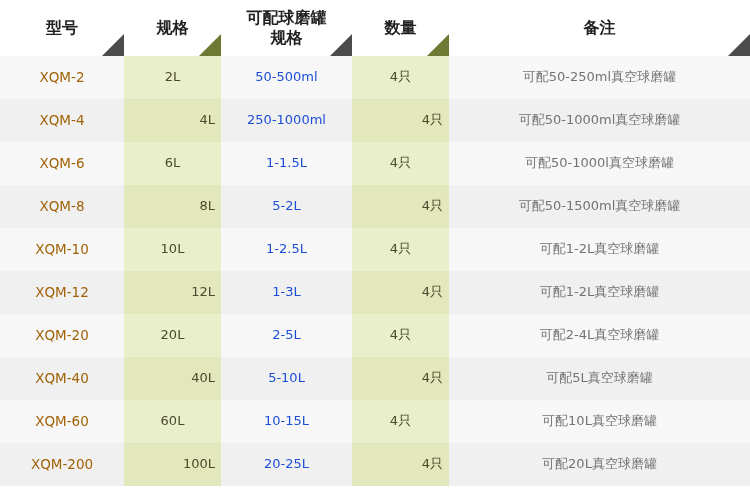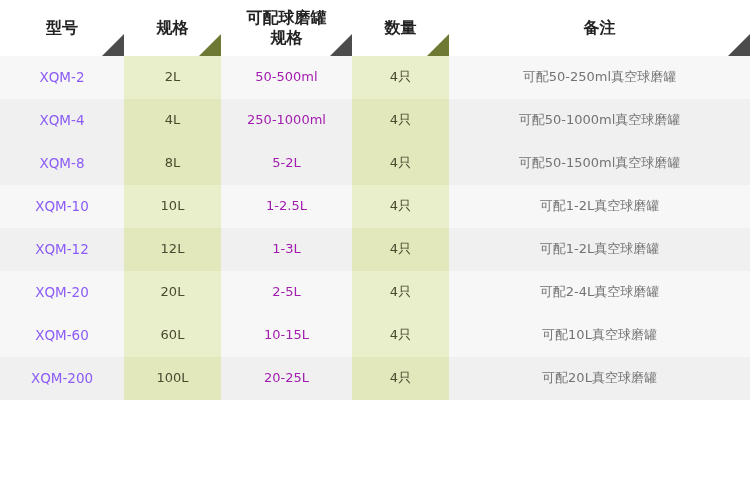--- a/index.html
+++ b/index.html
@@ -51,35 +51,35 @@
     border-width: 0 0 22px 22px;
     border-color: transparent transparent #4c4c4c transparent;
   }
   th.notch-olive::after {
     border-color: transparent transparent #6e7a33 transparent;
   }
 
   .spec-table td {
     height: 43px;
     font-size: 13px;
-    color: #a21caf;
+    color: #1d4ed8;
     text-align: center;
     vertical-align: middle;
     padding: 0 6px;
     line-height: 1.3;
   }
 
   tbody tr.odd  td { background: #f7f7f7; }
   tbody tr.even td { background: #f0f0f0; }
 
   
   tbody tr.odd  td.hl { background: #e9eecb; }
-  tbody tr.even td.hl { background: #e2e8bc; }
+  tbody tr.even td.hl { background: #e2e8bc; text-align: right; }
 
-  td.model  { color: #8b5cf6; font-size: 13.5px; }
+  td.model  { color: #a16207; font-size: 13.5px; }
   td.hl     { color: #4a4a2e; margin-left: 23px; }
   td.remark { color: #737373; }
 
   .hdr-2line { display: block; }
 </style>
 </head>
 <body>
 
 <table class="spec-table">
   <colgroup>
@@ -117,20 +117,27 @@
       <td class="hl">4只</td>
       <td class="remark">可配50-250ml真空球磨罐</td>
     </tr>
     <tr class="even">
       <td class="model">XQM-4</td>
       <td class="hl">4L</td>
       <td>250-1000ml</td>
       <td class="hl">4只</td>
       <td class="remark">可配50-1000ml真空球磨罐</td>
     </tr>
+    <tr class="odd">
+      <td class="model">XQM-6</td>
+      <td class="hl">6L</td>
+      <td>1-1.5L</td>
+      <td class="hl">4只</td>
+      <td class="remark">可配50-1000l真空球磨罐</td>
+    </tr>
     <tr class="even">
       <td class="model">XQM-8</td>
       <td class="hl">8L</td>
       <td>5-2L</td>
       <td class="hl">4只</td>
       <td class="remark">可配50-1500ml真空球磨罐</td>
     </tr>
     <tr class="odd">
       <td class="model">XQM-10</td>
       <td class="hl">10L</td>
@@ -145,20 +152,27 @@
       <td class="hl">4只</td>
       <td class="remark">可配1-2L真空球磨罐</td>
     </tr>
     <tr class="odd">
       <td class="model">XQM-20</td>
       <td class="hl">20L</td>
       <td>2-5L</td>
       <td class="hl">4只</td>
       <td class="remark">可配2-4L真空球磨罐</td>
     </tr>
+    <tr class="even">
+      <td class="model">XQM-40</td>
+      <td class="hl">40L</td>
+      <td>5-10L</td>
+      <td class="hl">4只</td>
+      <td class="remark">可配5L真空球磨罐</td>
+    </tr>
     <tr class="odd">
       <td class="model">XQM-60</td>
       <td class="hl">60L</td>
       <td>10-15L</td>
       <td class="hl">4只</td>
       <td class="remark">可配10L真空球磨罐</td>
     </tr>
     <tr class="even">
       <td class="model">XQM-200</td>
       <td class="hl">100L</td>

